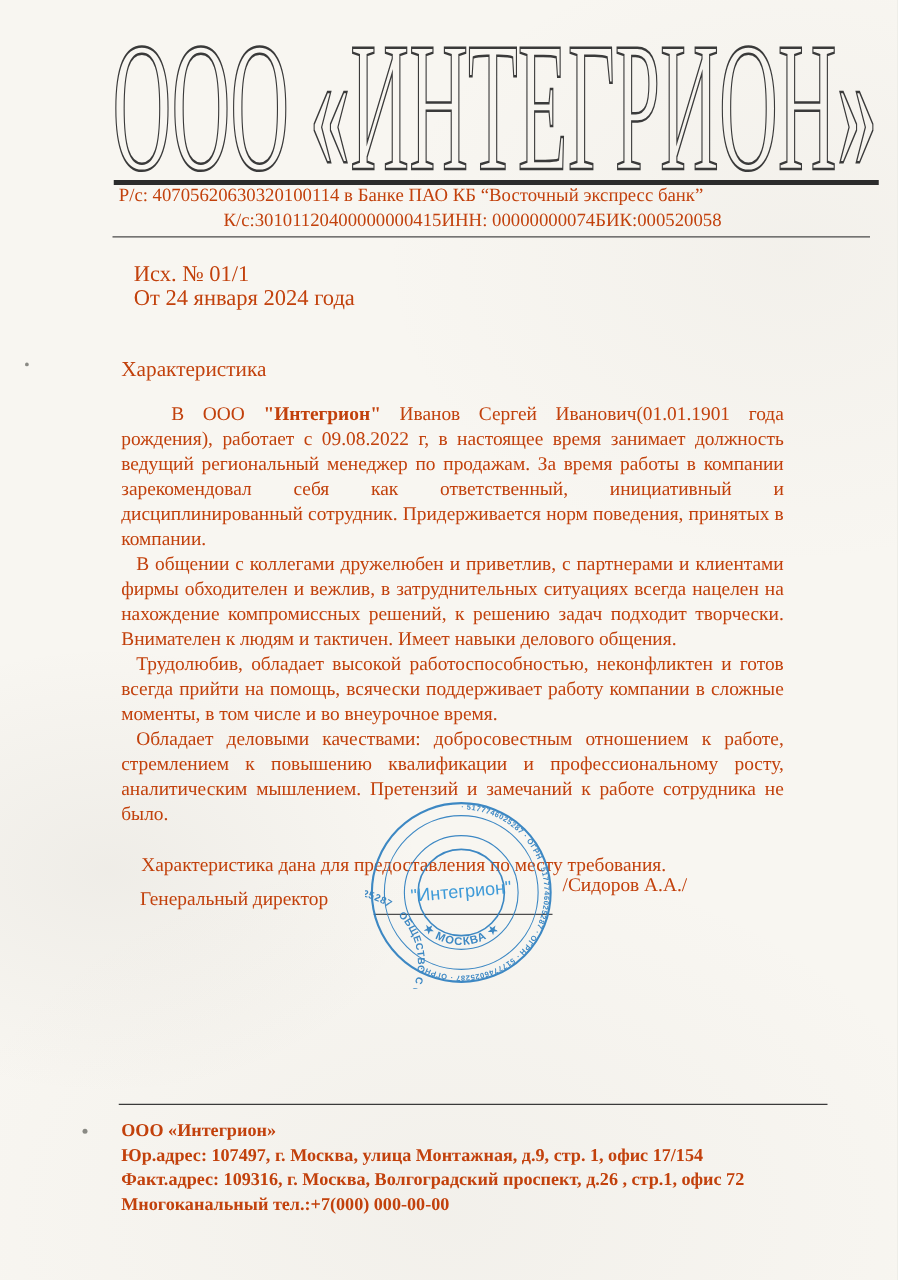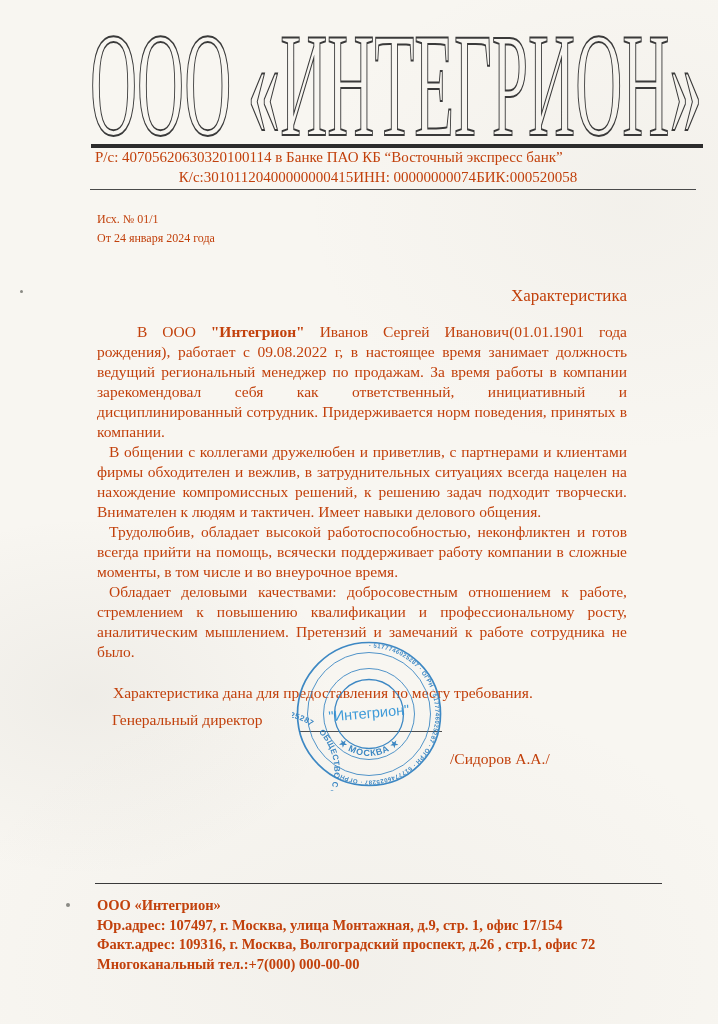--- a/index.html
+++ b/index.html
@@ -15,32 +15,32 @@
       radial-gradient(600px 420px at 50% 95%, rgba(150,145,135,0.06), rgba(0,0,0,0) 70%);
   }
   
   .logo{position:absolute;left:88px;top:34px;}
   .thickrule{position:absolute;left:91px;top:144px;width:612px;height:4px;background:#2c2c2c;}
   .bankrow1{position:absolute;left:95px;top:149px;width:566px;font-size:15px;white-space:nowrap;}
   .bankrow1 .pao{}
   .bankrow2{position:absolute;left:95px;top:169px;width:566px;font-size:15px;display:flex;justify-content:center;}
   .thinrule{position:absolute;left:90px;top:189px;width:606px;height:1px;background:#4a4a4a;}
   
-  .refblock{position:absolute;left:97px;top:210px;font-size:12px;line-height:19px;}
+  .refblock{position:absolute;left:107px;top:210px;font-size:18px;line-height:19px;}
   
-  .doc-title{position:absolute;left:97px;top:286px;width:530px;text-align:right;font-size:17px;}
+  .doc-title{position:absolute;left:97px;top:286px;width:530px;text-align:left;font-size:17px;}
   .body-text{position:absolute;left:97px;top:322px;width:530px;font-size:15.5px;line-height:20px;text-align:justify;}
   .body-text p{margin:0;text-indent:12px;}
   .body-text p.first{text-indent:40px;}
   .body-text p.closing{margin-top:21px;text-indent:16px;text-align:left;}
   .bold{font-weight:bold;}
   
   .sig-role{position:absolute;left:112px;top:711px;font-size:15.5px;}
   .sig-line{position:absolute;left:299px;top:731px;width:143px;height:0;border-top:1.4px solid #4d4d4d;}
-  .sig-name{position:absolute;left:450px;top:750px;font-size:15.5px;}
+  .sig-name{position:absolute;left:450px;top:700px;font-size:15.5px;}
   
   .stamp{position:absolute;left:292px;top:637px;width:154px;height:154px;opacity:0.92;}
   
   .footrule{position:absolute;left:95px;top:883px;width:567px;height:0;border-top:1.5px solid #3a3a3a;}
   .footer{position:absolute;left:97px;top:896px;font-size:14.5px;font-weight:bold;line-height:19.5px;}
   .speck{position:absolute;width:3px;height:3px;border-radius:50%;background:#8a8a84;}
 </style>
 </head>
 <body>
 

